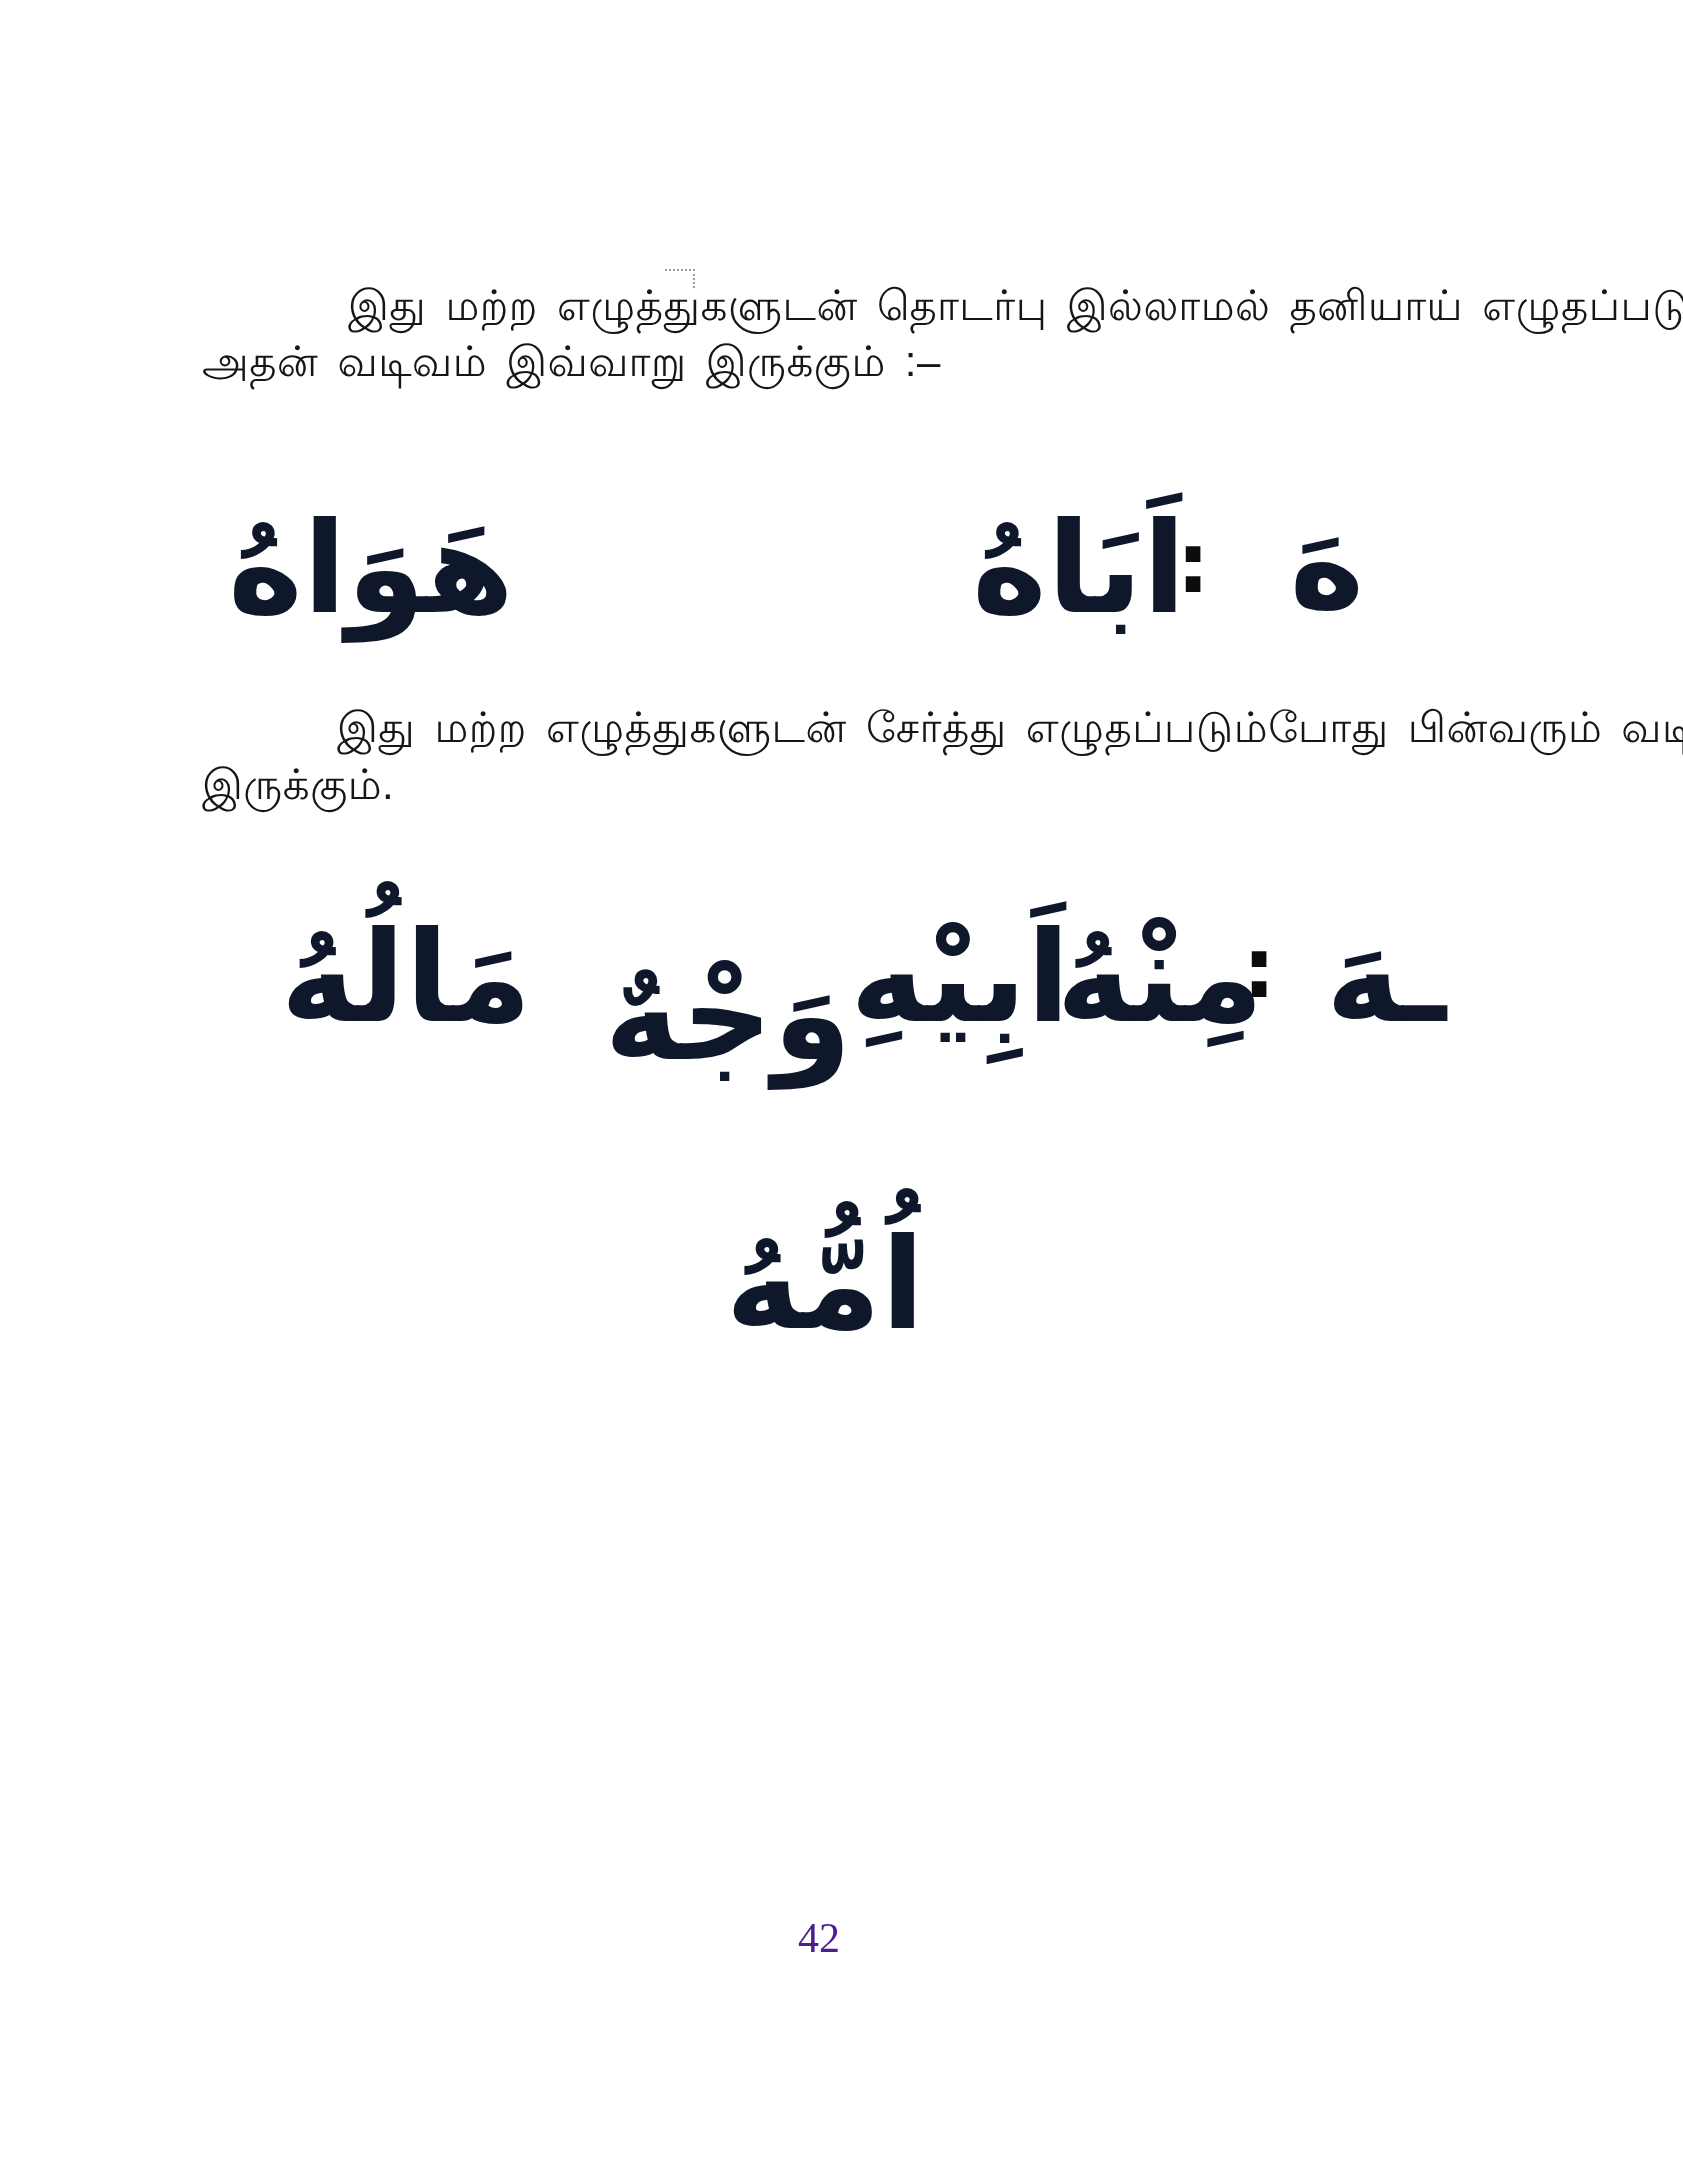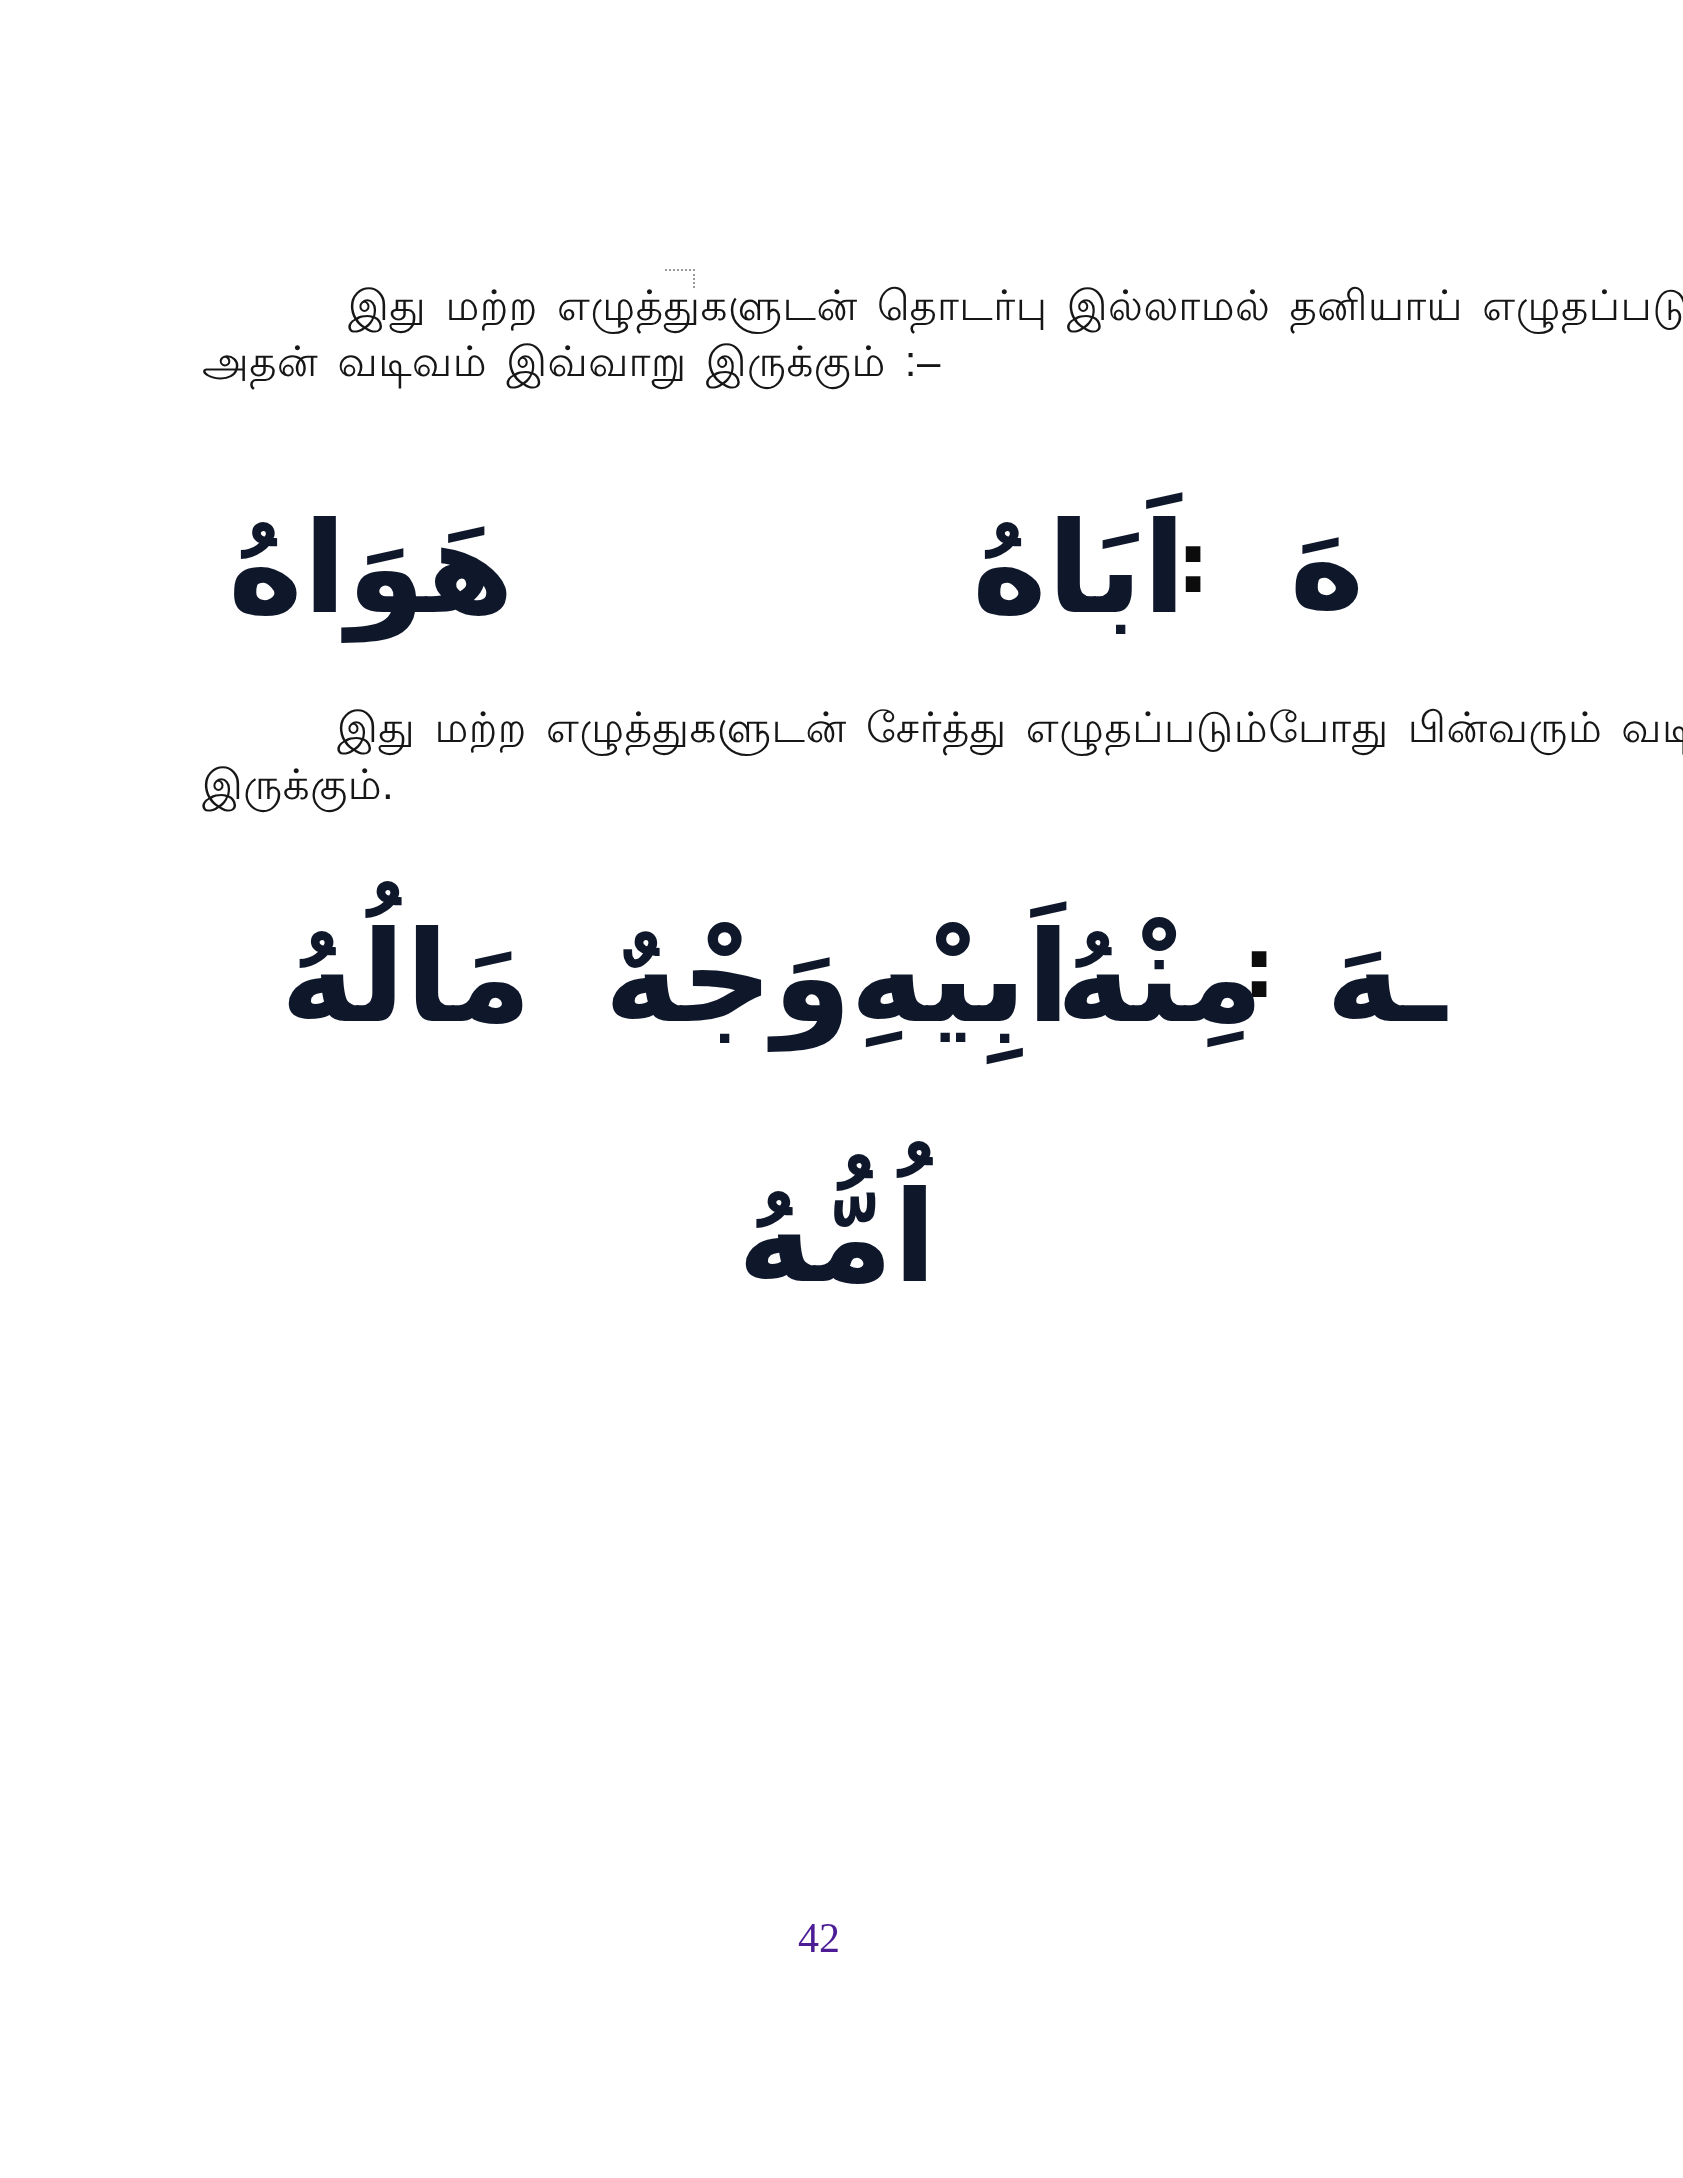--- a/index.html
+++ b/index.html
@@ -58,24 +58,24 @@
   #a1-letter { left: 1327px; top: 500px; }
   #a1-colon  { left: 1193px; top: 522px; }
   #a1-w0     { left: 1079px; top: 505px; }
   #a1-w1     { left: 769px;  top: 505px; }
   #a1-w2     { left: 371px;  top: 505px; }
   
   #a2-letter { left: 1386px; top: 914px; }
   #a2-colon  { left: 1259px; top: 927px; }
   #a2-w0     { left: 1160px; top: 914px; }
   #a2-w1     { left: 960px;  top: 914px; }
-  #a2-w2     { left: 728px;  top: 914px; }
+  #a2-w2     { left: 728px;  top: 952px; }
   #a2-w3     { left: 406px;  top: 914px; }
   
-  #a2-w4     { left: 825px;  top: 1174px; margin-left: 12px; }
+  #a2-w4     { left: 825px;  top: 1221px; }
 
   
   #artifact-corner {
     position: absolute;
     left: 665px;
     top: 269px;
     width: 28px;
     height: 17px;
     border-top: 2px dotted #9a9a9a;
     border-right: 2px dotted #9a9a9a;

